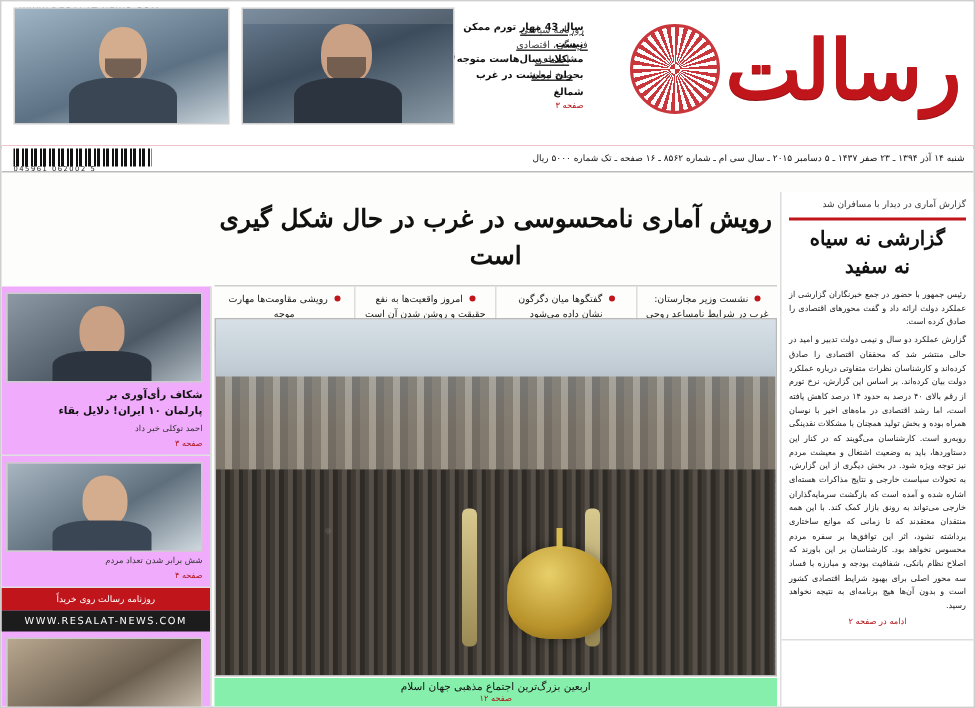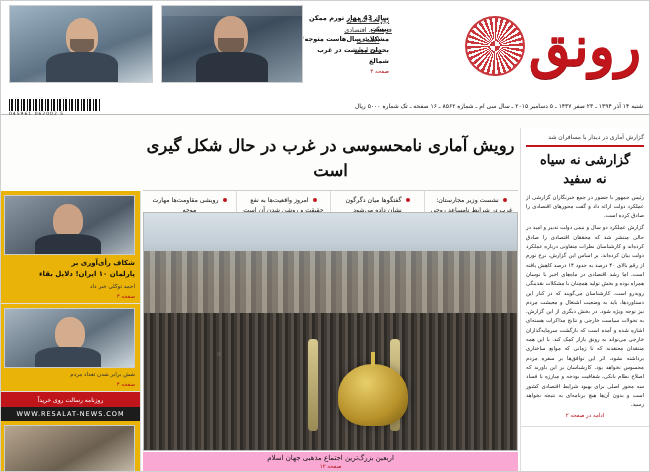--- a/index.html
+++ b/index.html
@@ -95,21 +95,21 @@
     text-align:center;direction:rtl;
   }
   .bannerline span{font-size:7px;color:#111;line-height:14px;font-weight:bold;}
   
   .col-left{
     position:absolute;top:127px;right:0;width:128px;bottom:0;
     border-left:1px solid #ddd;background:#ffffff;
   }
   .col-right{
     position:absolute;top:190px;left:0;width:139px;bottom:0;
-    border-right:1px solid #ddd;background:#eab308;padding:0;
+    border-right:1px solid #ddd;background:#f0abfc;padding:0;
   }
   .col-main{
     position:absolute;top:127px;right:129px;left:140px;bottom:0;
   }
   
   .headline{
     direction:rtl;text-align:center;color:#111;
     font-family:"DejaVu Serif","Liberation Serif",serif;
     font-size:16.5px;font-weight:bold;line-height:1.5;
     padding:6px 4px 4px;
@@ -160,21 +160,21 @@
   .m1{left:44%;}
   .m2{left:66%;}
   .plaza{
     position:absolute;left:8%;right:8%;bottom:30%;height:22%;
     background:
       repeating-linear-gradient(90deg,rgba(235,230,215,.55) 0 4px,rgba(180,172,155,.5) 4px 8px);
     border-radius:4px;opacity:.75;
   }
   .mainphoto-cap{
     position:absolute;left:2px;right:2px;bottom:0;height:19px;
-    background:#f9a8d4;direction:rtl;text-align:center;
+    background:#86efac;direction:rtl;text-align:center;
     font-size:7px;color:#111;line-height:1.35;padding-top:2px;box-sizing:border-box;
   }
   .mainphoto-cap .mc-page{color:#b3141a;font-size:5.5px;}
   
   .lc-box{
     border-bottom:1px solid #ddd;padding:4px 5px;direction:rtl;text-align:right;
   }
   .lc-kicker{font-size:6px;color:#333;line-height:1.6;}
   .lc-head{
     font-family:"DejaVu Serif","Liberation Serif",serif;
@@ -208,21 +208,21 @@
 </style>
 </head>
 <body>
 
 <div class="page">
 
   <div class="masthead">
     <div class="top-url">WWW.RESALAT-NEWS.COM</div>
 
     <div class="logo-area">
-      <div class="logo-word">رونق</div>
+      <div class="logo-word">رسالت</div>
       <div class="logo-emblem"></div>
     </div>
 
     <div class="logo-sub" style="white-space:pre-line;text-decoration:underline;">روزنامه سیاسی
 فرهنگی، اقتصادی اجتماعی
 صبح ایران</div>
 
     <div class="head-center">
       <div class="hc-title" style="white-space:pre-line;">علی لاریجانی:
 اصلاح‌طلبان

